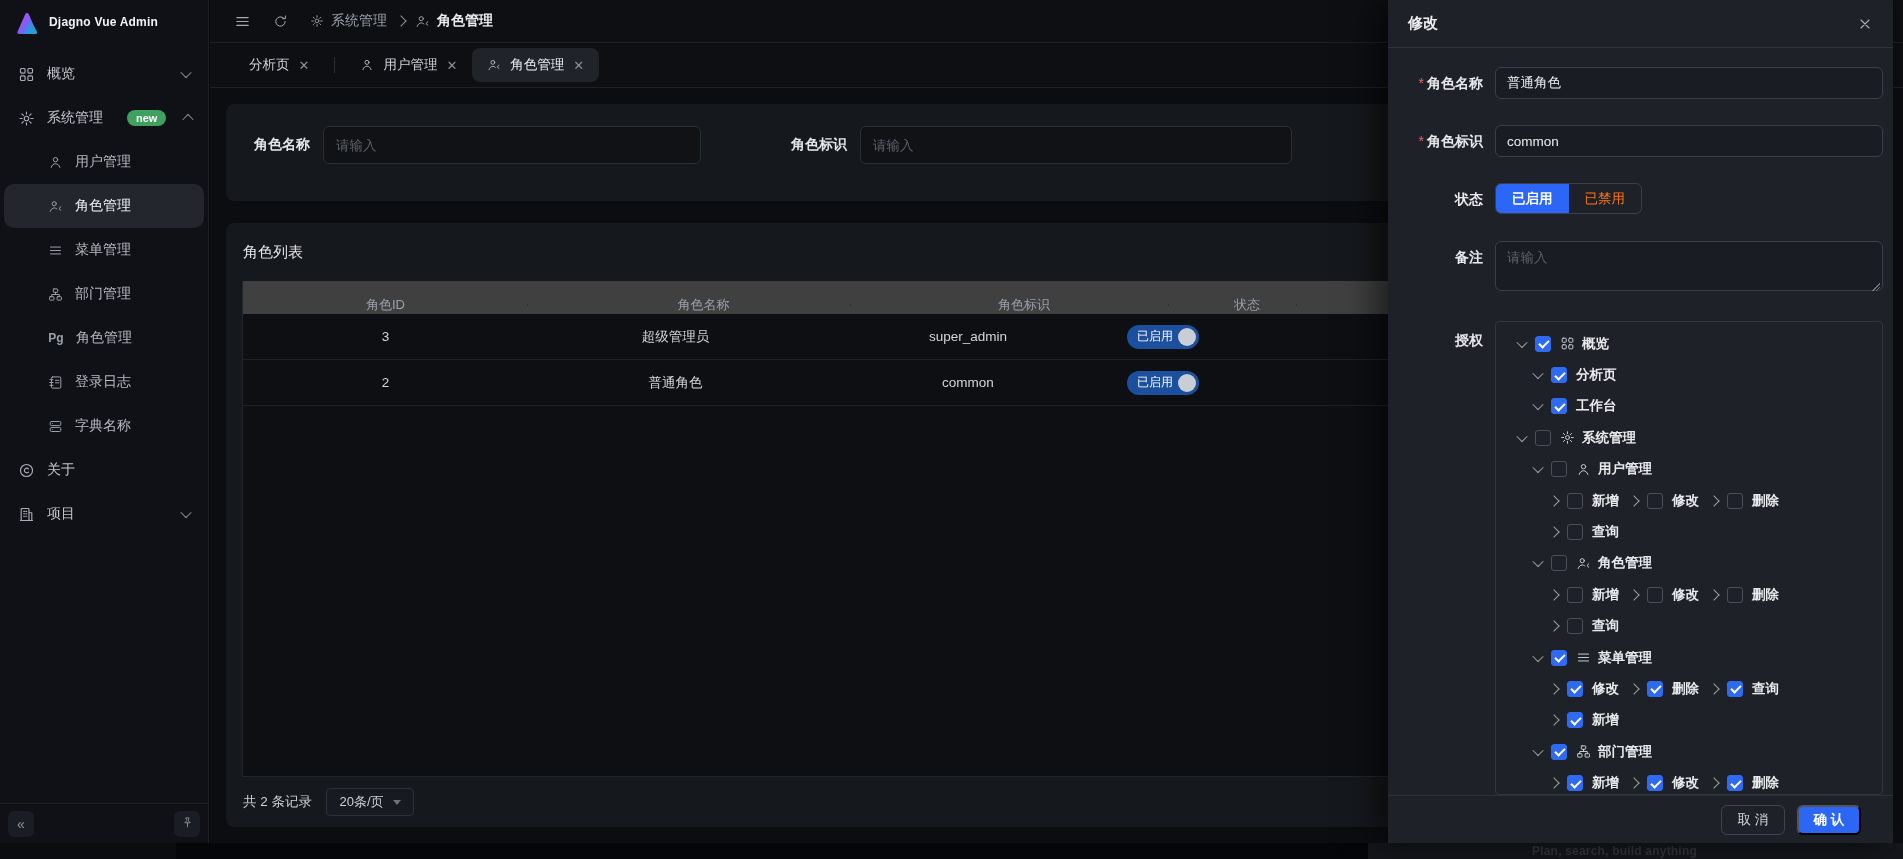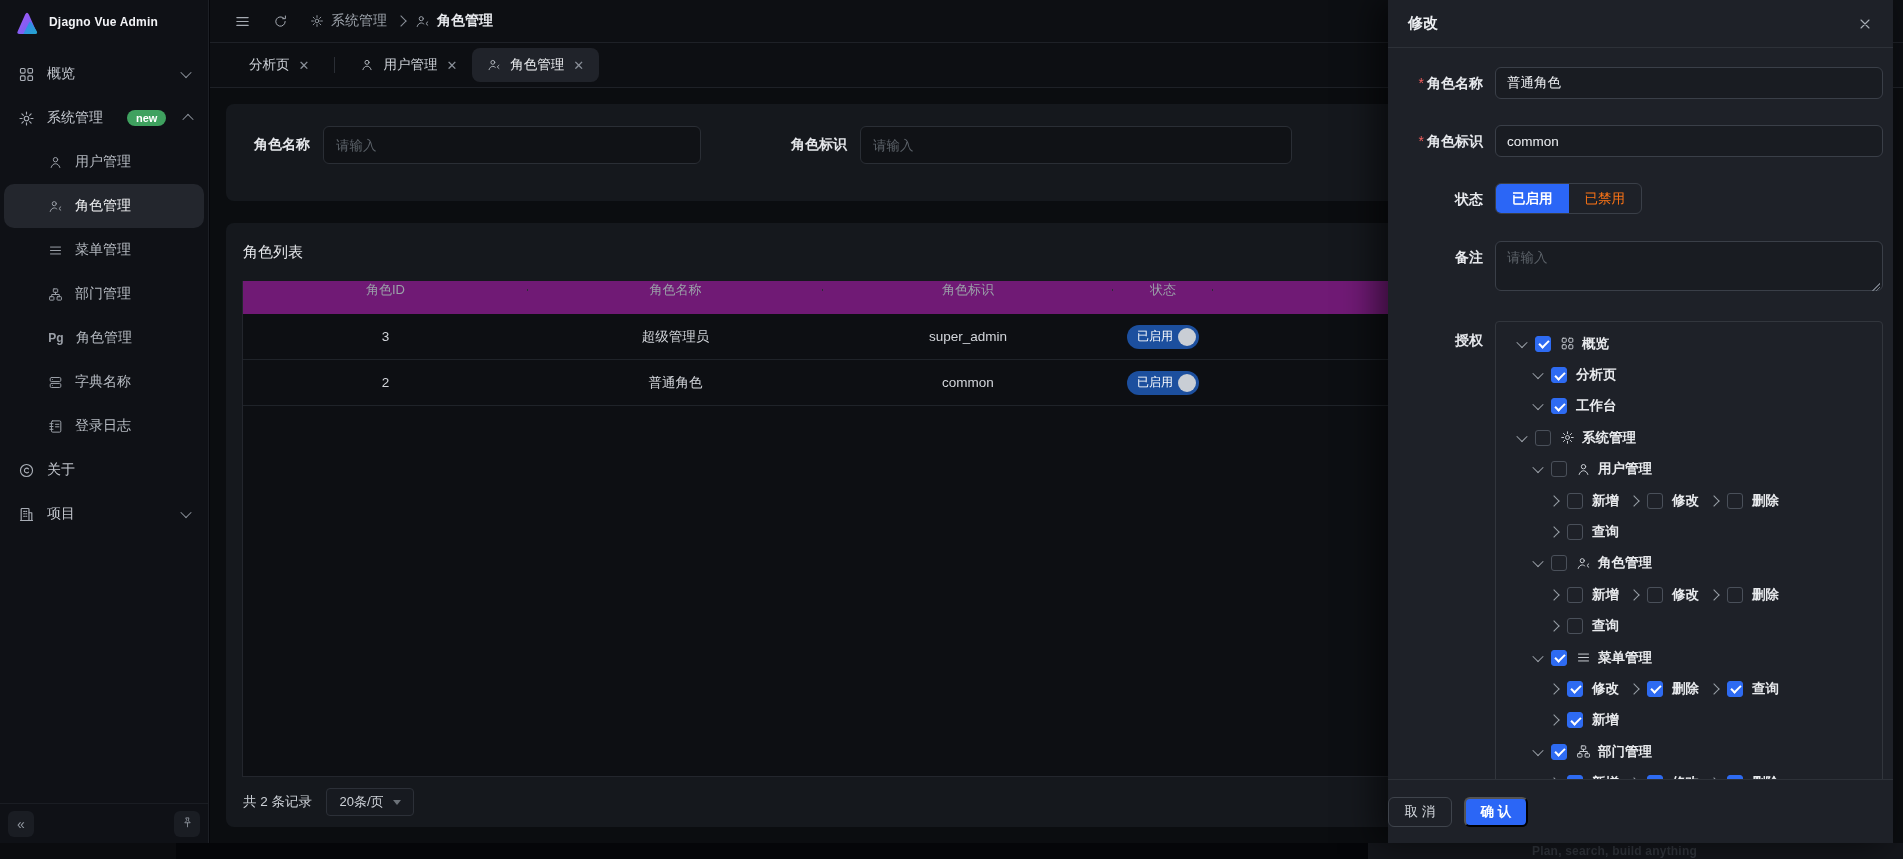--- a/index.html
+++ b/index.html
@@ -73,21 +73,21 @@
   .sinput { width:378px; height:38px; background:#101216; border:1px solid #2a2e35; border-radius:6px;
     color:#e4e6ea; font-size:13.5px; padding:0 12px; outline:none; }
   .sinput.w2 { width:432px; }
   .sinput::placeholder { color:#5b6168; }
 
   .table-card { flex:1; margin-top:22px; display:flex; flex-direction:column; overflow:hidden; }
   .card-title { height:58px; flex:none; display:flex; align-items:center; padding:0 17px;
     color:#e4e6ea; font-size:15px; font-weight:400; }
   .tbl-wrap { flex:1; margin:0 16px; display:flex; flex-direction:column; overflow:hidden;
     border:1px solid #23262d; border-top:none; background:#0d0f13; }
-  .thead { flex:none; height:33px; background:#701a75; display:flex; align-items:flex-start; }
+  .thead { flex:none; height:33px; background:#404040; display:flex; align-items:flex-end;gap:28px; }
   .th { color:#9aa0a8; font-size:13px; text-align:center; position:relative; }
   .th:not(:last-child)::after { content:""; position:absolute; right:0; top:8px; bottom:8px;
     width:1px; background:#2b2f36; }
   .trow { flex:none; height:46px; display:flex; align-items:center; border-bottom:1px solid #1f2329; }
   .td { color:#d3d6db; font-size:13.5px; text-align:center; display:flex; align-items:center;
     justify-content:center; }
   .c1 { width:285px; } .c2 { width:295px; } .c3 { width:290px; } .c4 { width:100px; } .c5 { flex:1; }
   .tbody-empty { flex:1; }
   .switch { width:72px; height:24px; border-radius:12px; background:#1c4f9e; display:flex;
     align-items:center; padding:0 3px; cursor:pointer; }
@@ -136,22 +136,22 @@
   .tnode { display:flex; align-items:center; cursor:pointer; margin-right:9px; }
   .tcaret { width:12px; display:flex; justify-content:center; margin-right:7px; flex:none; }
   .tcaret .chev { border-color:#9aa0a8; }
   .cb { width:16px; height:16px; border-radius:3px; flex:none; margin-right:9px; position:relative;
     border:1.5px solid #4a505a; background:transparent; }
   .cb.checked, .cb.indet { background:#2e6bf2; border-color:#2e6bf2; }
   .cb.checked::after { content:""; position:absolute; left:3px; top:3.5px; width:8px; height:4px;
     border-left:2px solid #fff; border-bottom:2px solid #fff; transform:rotate(-45deg); }
   .tnode .tic { display:flex; color:#c8ccd2; margin-right:7px; }
   .tnode .tlb { color:#e8eaed; font-size:13.5px; font-weight:700; white-space:nowrap; }
-  .dfoot { flex:none; height:64px; border-top:1px solid #2d3138; display:flex; align-items:center;
-    gap:12px; padding-right:32px; }
+  .dfoot { flex:none; height:48px; border-top:1px solid #2d3138; display:flex; align-items:center;
+    justify-content:flex-end; gap:12px; padding-right:32px; }
   .btn { height:30px; min-width:64px; padding:0 13px; border-radius:6px; display:flex; align-items:center;
     justify-content:center; font-size:13.5px; cursor:pointer; white-space:nowrap; }
   .btn.ghost { border:1px solid #3f444c; color:#d2d6dc; background:transparent; }
   .btn.primary { background:#2b66f6; color:#fff; font-weight:600; }
 </style>
 </head>
 <body>
 
 <div class="app">
 
@@ -249,37 +249,37 @@
         <div class="nav-item sub">
           <span class="ic">
             <span class="pg-ic">Pg</span>
           </span>
           <span class="lbl">角色管理</span>
           <span class="spacer"></span>
         </div>
         <div class="nav-item sub">
           <span class="ic">
             <svg width="15" height="15" viewBox="0 0 24 24" fill="none" stroke="currentColor" stroke-width="1.6" stroke-linecap="round" stroke-linejoin="round">
+              <rect x="5.5" y="3" width="15" height="18" rx="2"></rect>
+              <path d="M3 7.5h5M3 12h5M3 16.5h5"></path>
+              <path d="M12 8.5h5.5M12 12.5h5.5"></path>
+            </svg>
+          </span>
+          <span class="lbl">登录日志</span>
+          <span class="spacer"></span>
+        </div>
+        <div class="nav-item sub">
+          <span class="ic">
+            <svg width="15" height="15" viewBox="0 0 24 24" fill="none" stroke="currentColor" stroke-width="1.6" stroke-linecap="round" stroke-linejoin="round">
               <rect x="3.5" y="4" width="17" height="6.5" rx="2"></rect>
               <rect x="3.5" y="13.5" width="17" height="6.5" rx="2"></rect>
               <path d="M7 7.2h.01M7 16.7h.01"></path>
             </svg>
           </span>
           <span class="lbl">字典名称</span>
-          <span class="spacer"></span>
-        </div>
-        <div class="nav-item sub">
-          <span class="ic">
-            <svg width="15" height="15" viewBox="0 0 24 24" fill="none" stroke="currentColor" stroke-width="1.6" stroke-linecap="round" stroke-linejoin="round">
-              <rect x="5.5" y="3" width="15" height="18" rx="2"></rect>
-              <path d="M3 7.5h5M3 12h5M3 16.5h5"></path>
-              <path d="M12 8.5h5.5M12 12.5h5.5"></path>
-            </svg>
-          </span>
-          <span class="lbl">登录日志</span>
           <span class="spacer"></span>
         </div>
         <div class="nav-item top">
           <span class="ic">
             <svg width="17" height="17" viewBox="0 0 24 24" fill="none" stroke="currentColor" stroke-width="1.6" stroke-linecap="round" stroke-linejoin="round">
               <circle cx="12" cy="12" r="8.5"></circle>
               <path d="M14.8 9.8a3.3 3.3 0 1 0 0 4.4"></path>
             </svg>
           </span>
           <span class="lbl">关于</span>

